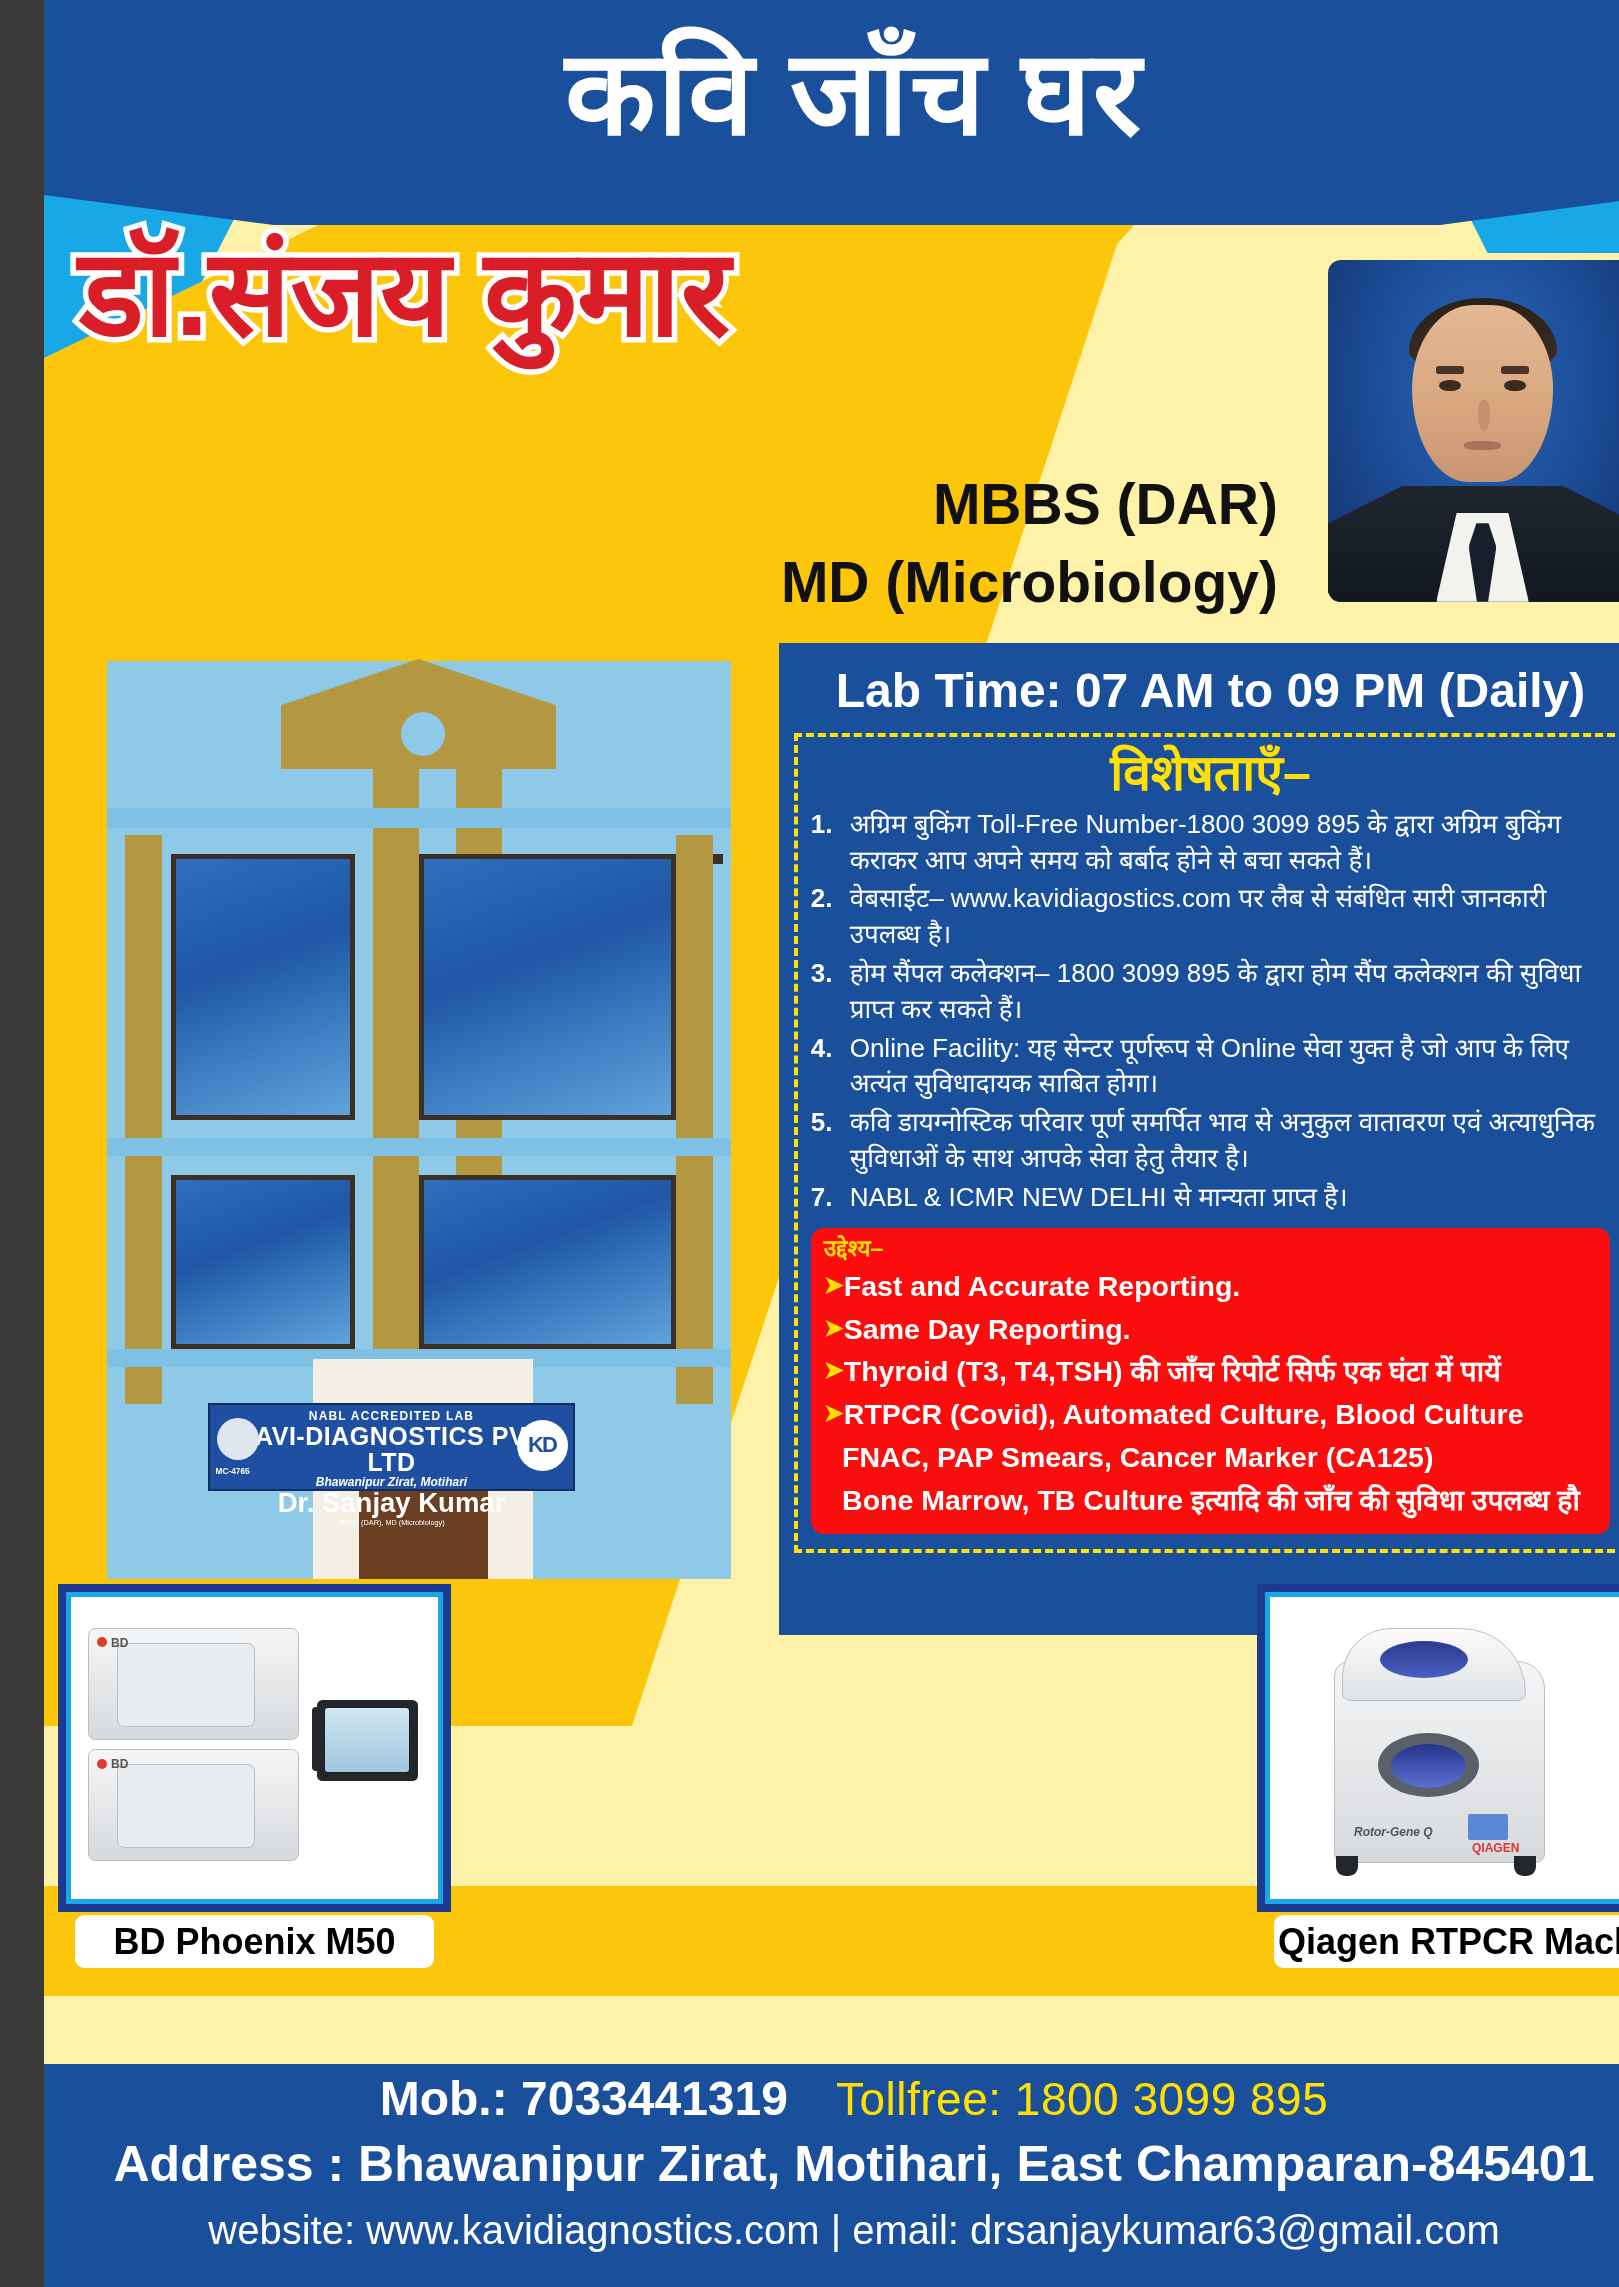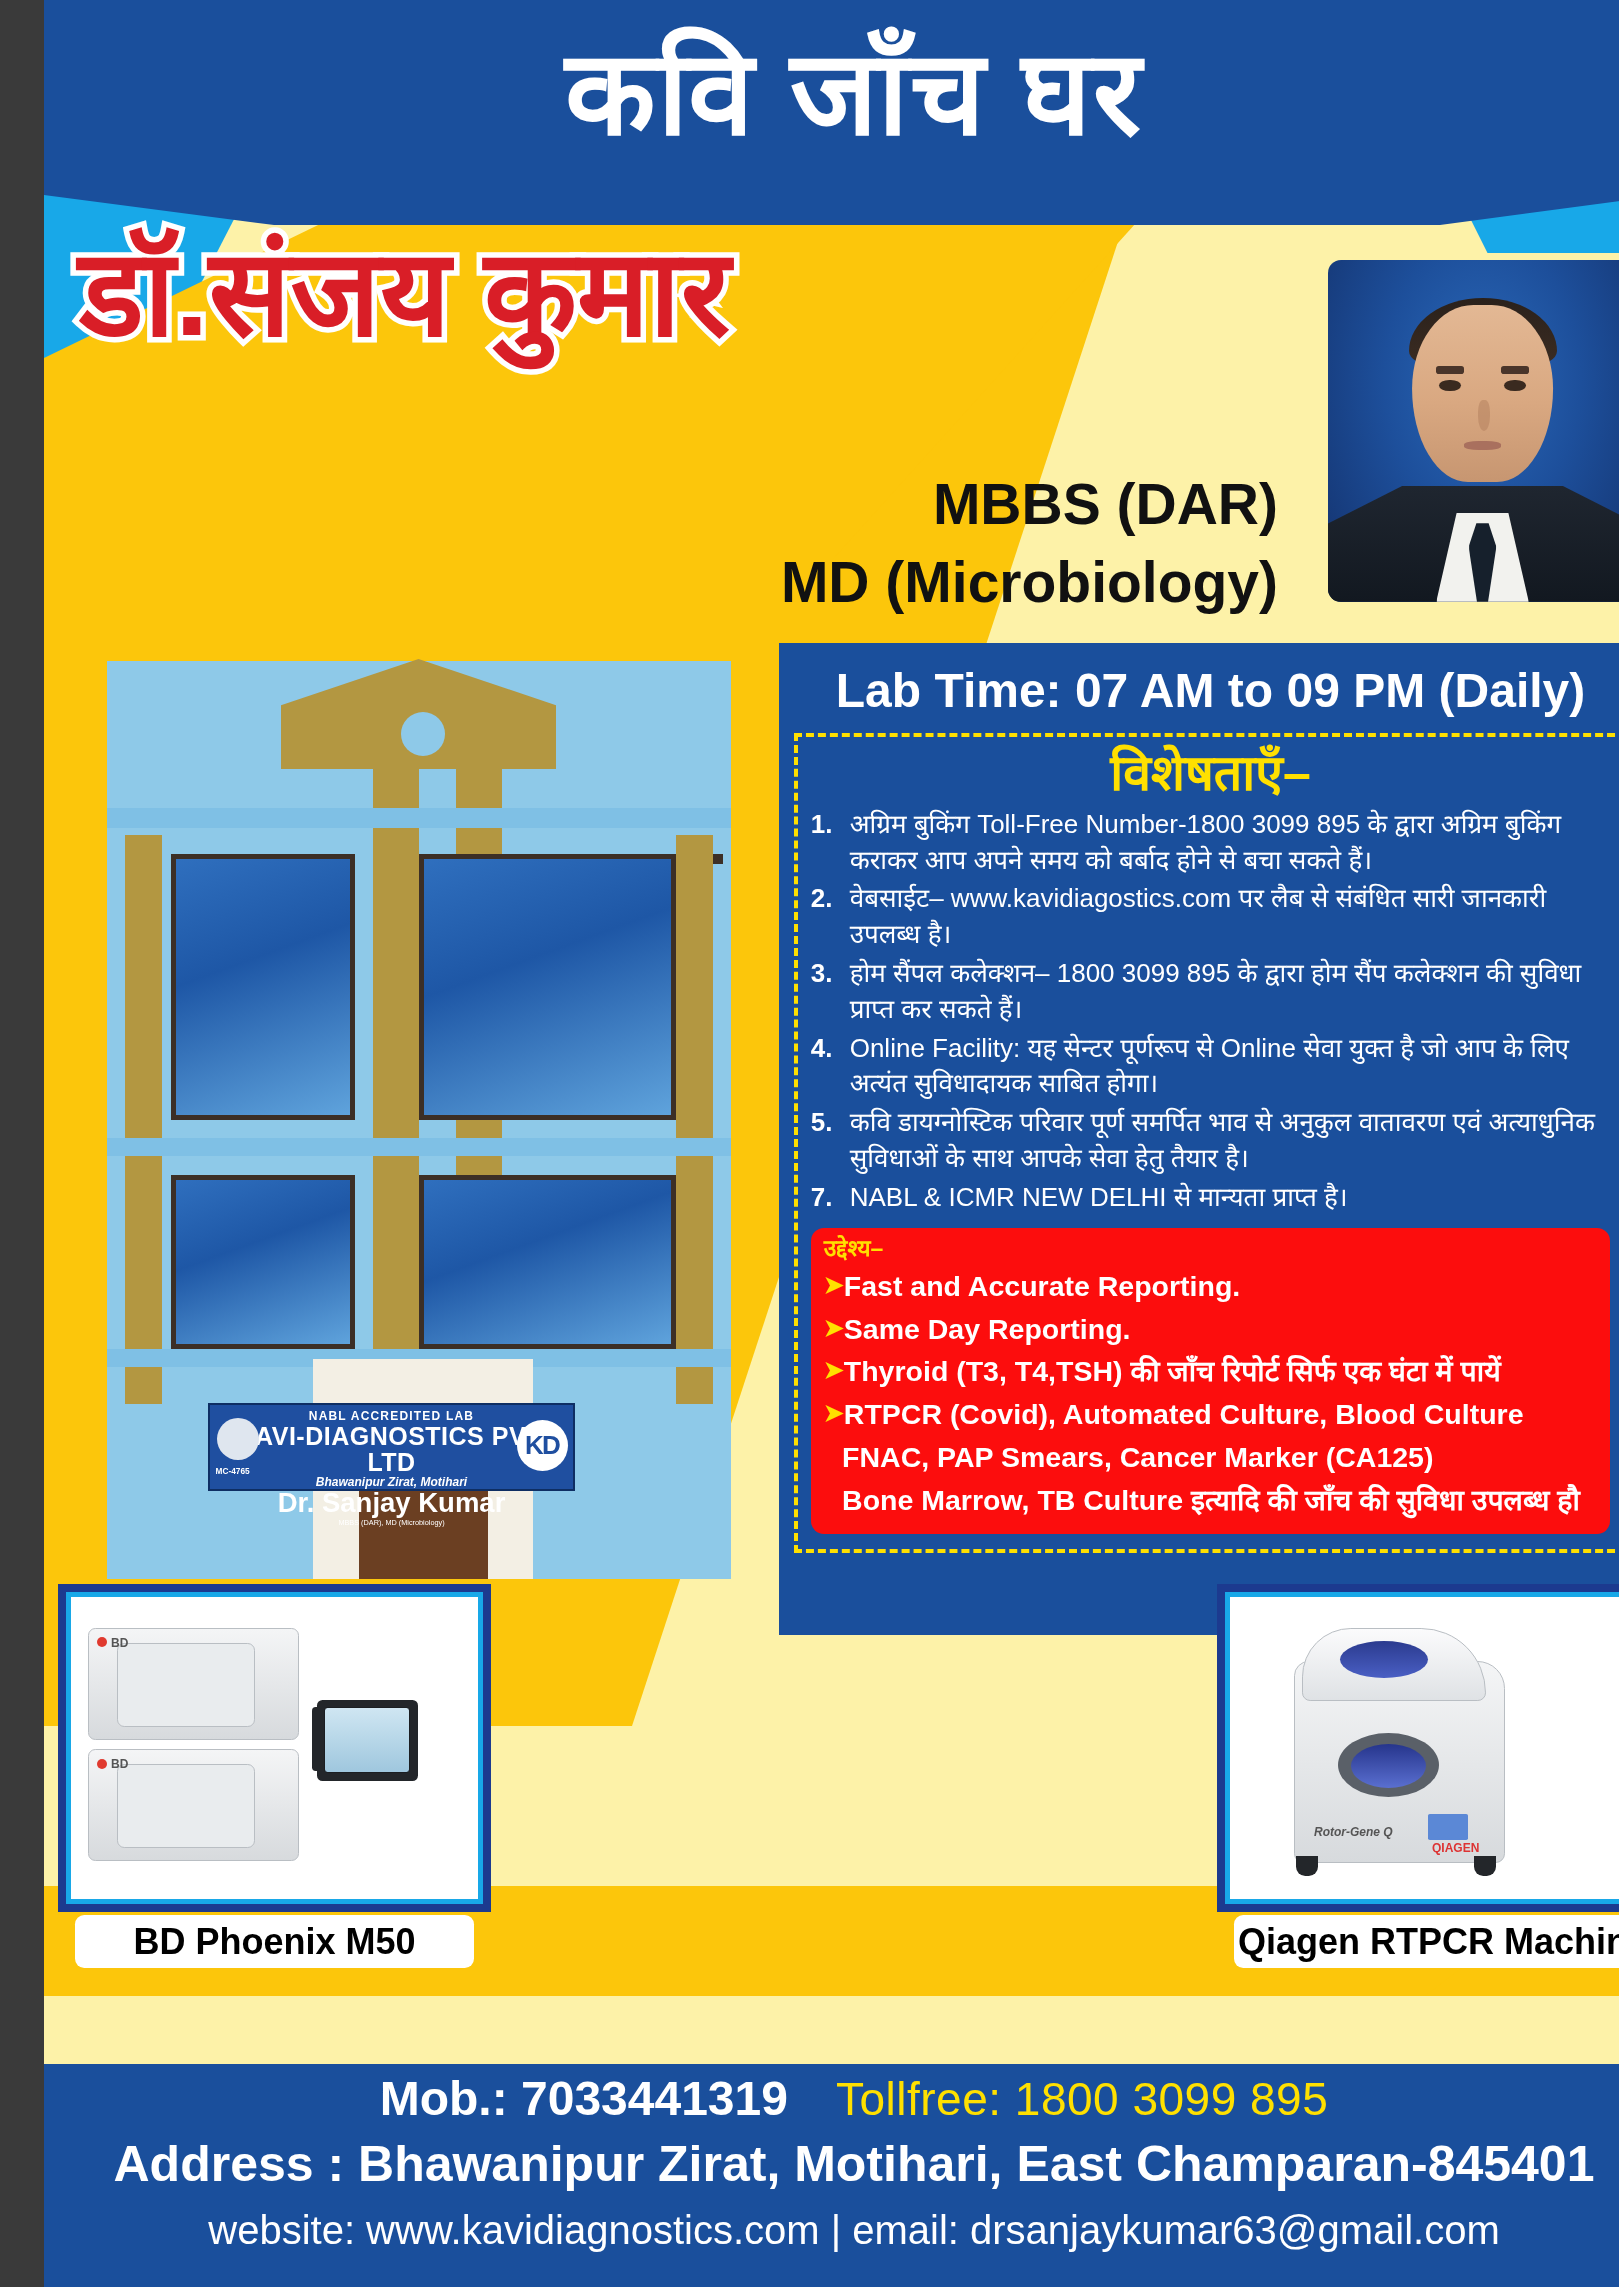--- a/index.html
+++ b/index.html
@@ -137,21 +137,21 @@
     background:#1f4fa0; border:2.8px solid #0e2e63; z-index:9;
     color:#fff; text-align:center; padding-top:3.7px;
   }
   .sign-l1 { font-size:12px; font-weight:700; letter-spacing:1.2px; }
   .sign-l2 { font-size:25px; font-weight:700; line-height:1.05; letter-spacing:0.5px; }
   .sign-l3 { font-size:12px; font-weight:700; font-style:italic; }
   .sign-l4 { font-size:27.5px; font-weight:700; line-height:1.05; }
   .sign-l5 { font-size:7.3px; }
   .sign-logo {
     position:absolute; right:5.5px; top:14.7px; width:51px; height:51px; border-radius:50%;
-    background:#fff; color:#1f4fa0; font-size:26px; font-weight:700;
+    background:#fff; color:#1f4fa0; font-size:22px; font-weight:700;
     display:flex; align-items:center; justify-content:center; letter-spacing:-1.8px;
   }
   .sign-seal {
     position:absolute; left:7.3px; top:13px; width:42px; height:42px; border-radius:50%;
     background:#dfe6ef;
   }
   .sign-seal-txt { position:absolute; left:5.5px; top:61px; font-size:8.3px; font-weight:700; }
 
   
   .info-panel {
@@ -188,21 +188,21 @@
     display:flex; align-items:flex-start;
   }
   .obj-arrow { color:#ffe000; flex:0 0 18.4px; font-size:24px; line-height:1.7; }
   .obj-sub { color:#ffffff; font-size:28.5px; font-weight:700; line-height:1.5; padding-left:18.4px; }
 
   
   .equip-strip {
     position:absolute; left:0; bottom:292px; width:1620px; height:404px; z-index:7;
     display:flex; justify-content:space-between; padding:0 22px;
   }
-  .equip-card { width:417px; position:relative; }
+  .equip-card { width:377px; position:relative; }
   .equip-img-wrap {
     height:312px; background:#ffffff;
     border:5.5px solid #18a8e8; outline:8.3px solid #1c3a8f; outline-offset:0;
     position:relative; overflow:hidden;
   }
   .equip-label {
     position:absolute; left:9.2px; right:9.2px; top:323px;
     background:#ffffff; border-radius:9.2px; text-align:center;
     font-size:36px; font-weight:700; color:#000; padding:5.5px 3.7px; white-space:nowrap;
     overflow:hidden;

